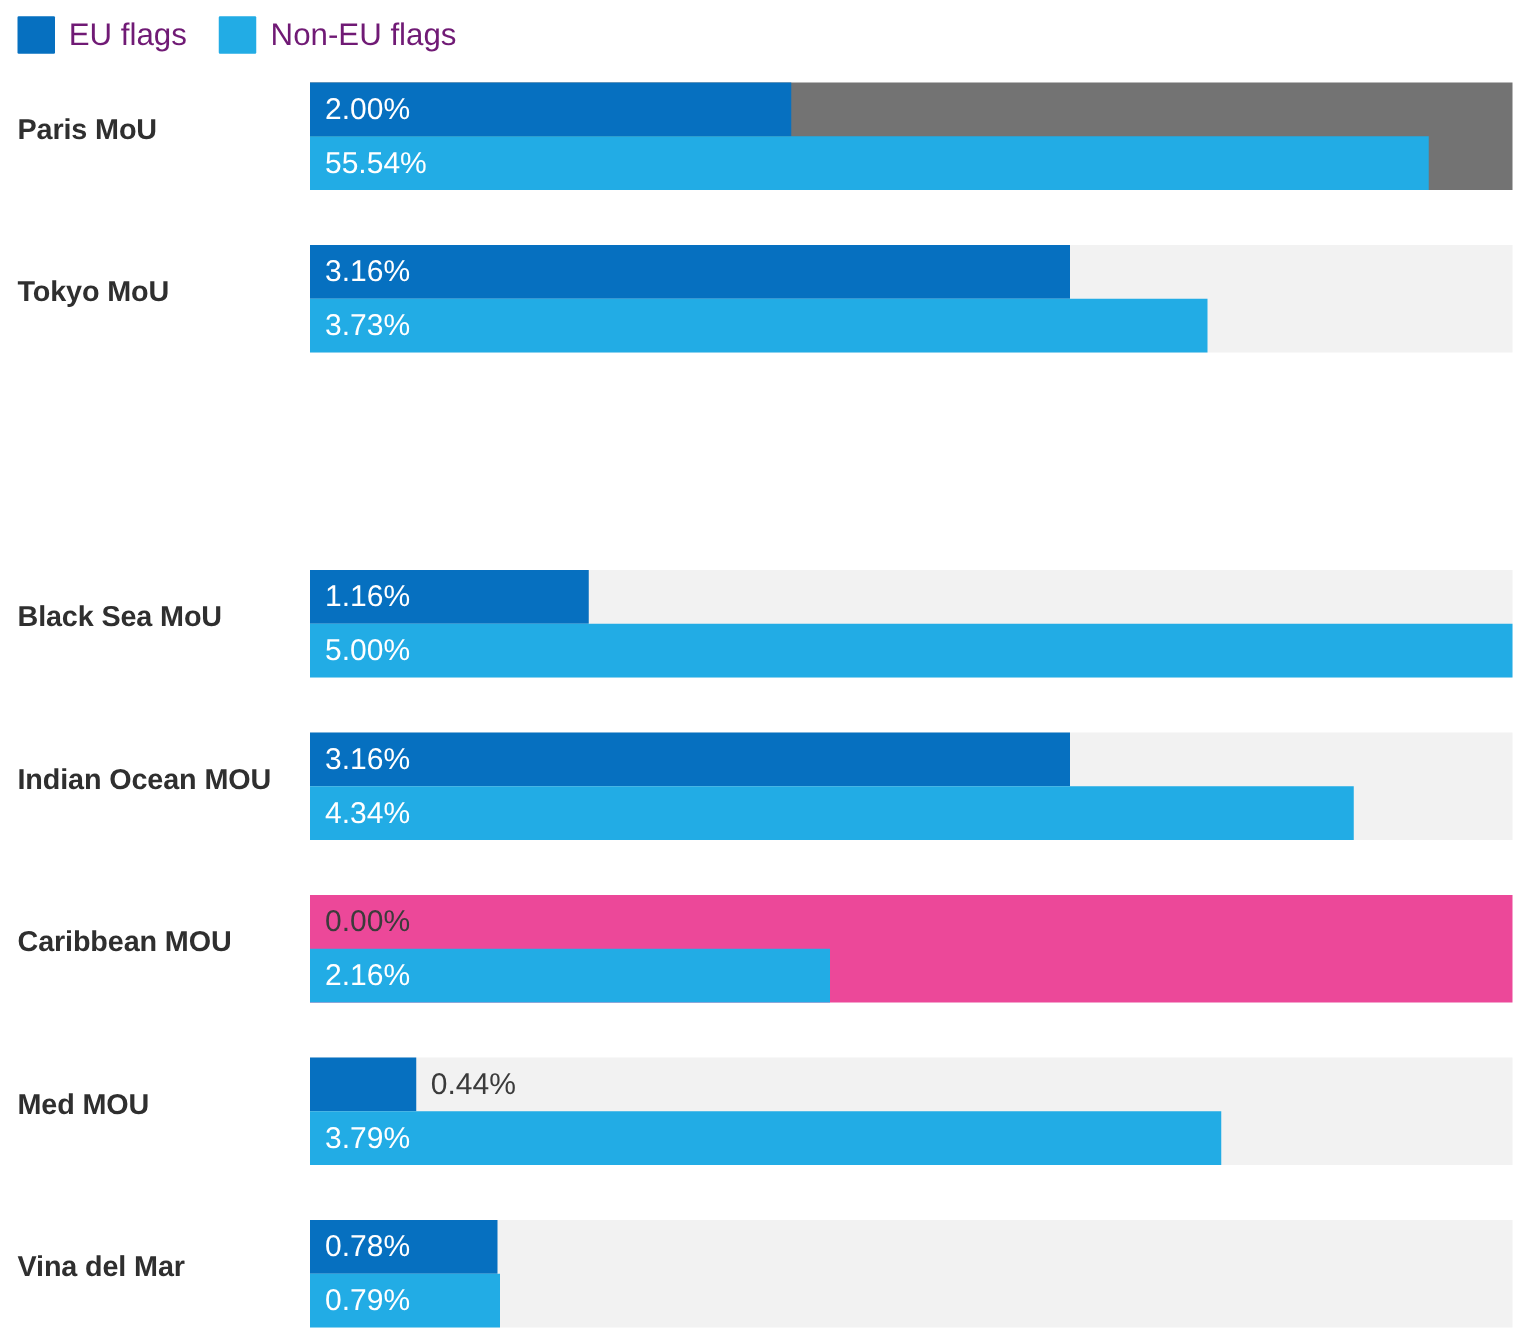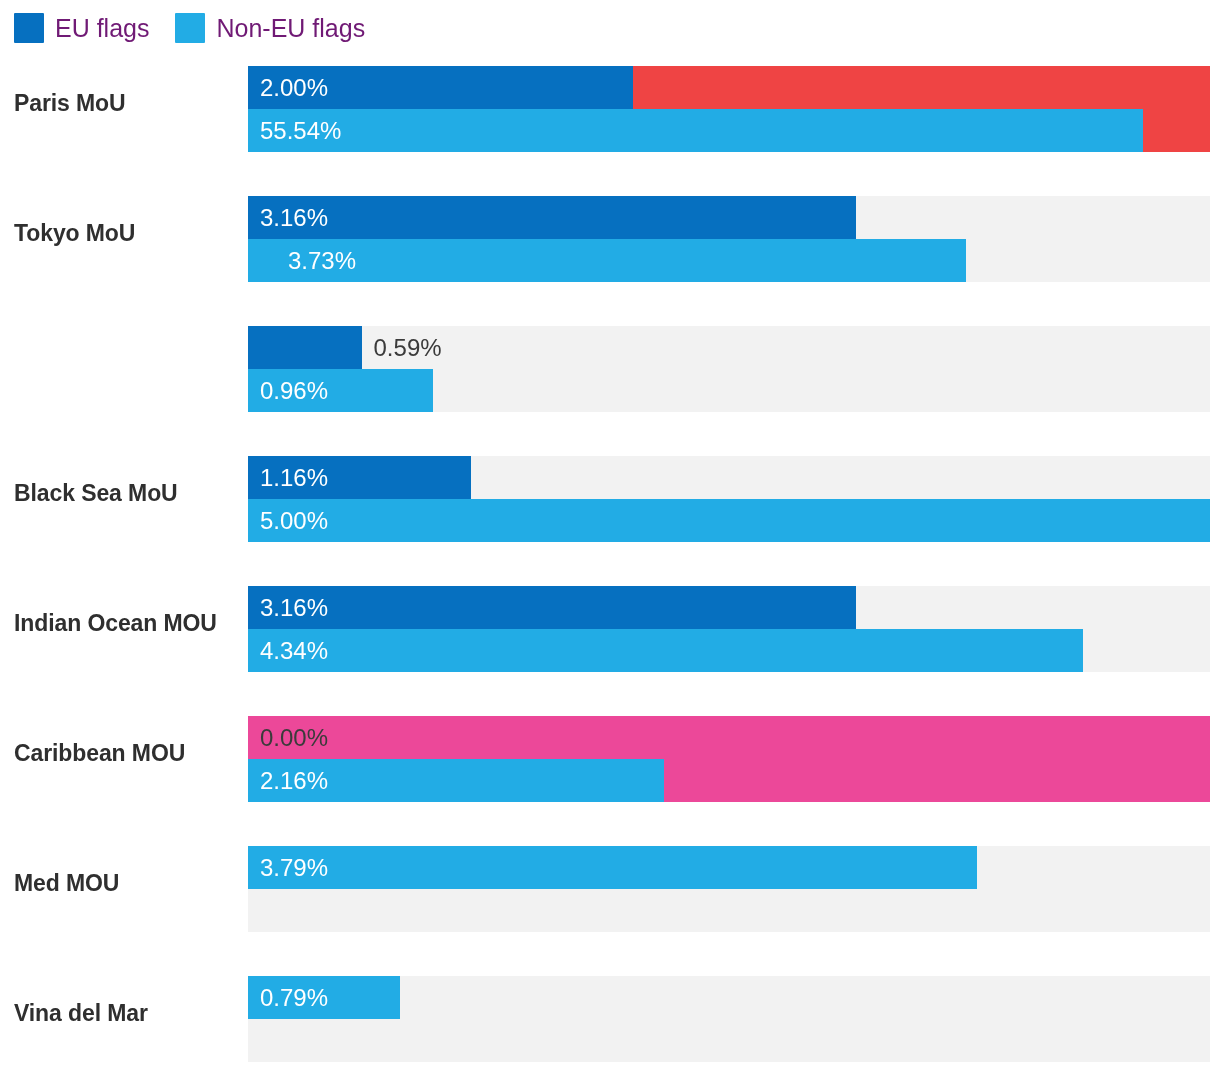--- a/index.html
+++ b/index.html
@@ -117,55 +117,45 @@
   </div>
   <div class="legend-item">
     <span class="legend-swatch" style="background: rgb(34, 172, 229);"></span>
     <span class="legend-label">Non-EU flags</span>
   </div>
 </div>
 
 <div id="rows">
     <div class="row">
       <div class="row-label">Paris MoU</div>
-      <div class="track-group" style="background: #ef4444;">
+      <div class="track-group" style="background: #737373;">
         <div class="bar-line" title="EU flags">
           <div class="bar-fill eu" style="width: 384.8px; background: rgb(6, 112, 192);"></div>
           <span class="bar-value inside" style="left: 12px;">2.00%</span>
         </div>
         <div class="bar-line" title="Non-EU flags">
           <div class="bar-fill noneu" style="width: 894.66px; background: rgb(34, 172, 229);"></div>
           <span class="bar-value inside" style="left: 12px;">55.54%</span>
         </div>
       </div>
     </div>
     <div class="row">
       <div class="row-label">Tokyo MoU</div>
       <div class="track-group" style="background: rgb(242, 242, 242);">
         <div class="bar-line" title="EU flags">
           <div class="bar-fill eu" style="width: 607.984px; background: rgb(6, 112, 192);"></div>
           <span class="bar-value inside" style="left: 12px;">3.16%</span>
         </div>
         <div class="bar-line" title="Non-EU flags">
           <div class="bar-fill noneu" style="width: 717.652px; background: rgb(34, 172, 229);"></div>
-          <span class="bar-value inside" style="left: 12px; margin-left: 28px;">3.73%</span>
-        </div>
-      </div>
-    </div>
-    <div class="row">
-      <div class="track-group" style="background: rgb(242, 242, 242);">
-        <div class="bar-line" title="EU flags">
-          <div class="bar-fill eu" style="width: 113.516px; background: rgb(6, 112, 192);"></div>
-          <span class="bar-value outside" style="left: 125.516px;">0.59%</span>
-        </div>
-        <div class="bar-line" title="Non-EU flags">
-          <div class="bar-fill noneu" style="width: 184.704px; background: rgb(34, 172, 229);"></div>
-          <span class="bar-value inside" style="left: 12px;">0.96%</span>
-        </div>
-      </div>
+          <span class="bar-value inside" style="left: 12px;">3.73%</span>
+        </div>
+      </div>
+    </div>
+    <div class="row">
     </div>
     <div class="row">
       <div class="row-label">Black Sea MoU</div>
       <div class="track-group" style="background: rgb(242, 242, 242);">
         <div class="bar-line" title="EU flags">
           <div class="bar-fill eu" style="width: 223.184px; background: rgb(6, 112, 192);"></div>
           <span class="bar-value inside" style="left: 12px;">1.16%</span>
         </div>
         <div class="bar-line" title="Non-EU flags">
           <div class="bar-fill noneu" style="width: 962px; background: rgb(34, 172, 229);"></div>
@@ -195,28 +185,36 @@
         </div>
         <div class="bar-line" title="Non-EU flags">
           <div class="bar-fill noneu" style="width: 415.584px; background: rgb(34, 172, 229);"></div>
           <span class="bar-value inside" style="left: 12px;">2.16%</span>
         </div>
       </div>
     </div>
     <div class="row">
       <div class="row-label">Med MOU</div>
       <div class="track-group" style="background: rgb(242, 242, 242);">
+        <div class="bar-line" title="EU flags">
+          <div class="bar-fill eu" style="width: 84.656px; background: rgb(6, 112, 192);"></div>
+          <span class="bar-value outside" style="left: 96.656px;">0.44%</span>
+        </div>
         <div class="bar-line" title="Non-EU flags">
           <div class="bar-fill noneu" style="width: 729.196px; background: rgb(34, 172, 229);"></div>
           <span class="bar-value inside" style="left: 12px;">3.79%</span>
         </div>
       </div>
     </div>
     <div class="row">
       <div class="row-label">Vina del Mar</div>
       <div class="track-group" style="background: rgb(242, 242, 242);">
+        <div class="bar-line" title="EU flags">
+          <div class="bar-fill eu" style="width: 150.072px; background: rgb(6, 112, 192);"></div>
+          <span class="bar-value inside" style="left: 12px;">0.78%</span>
+        </div>
         <div class="bar-line" title="Non-EU flags">
           <div class="bar-fill noneu" style="width: 151.996px; background: rgb(34, 172, 229);"></div>
           <span class="bar-value inside" style="left: 12px;">0.79%</span>
         </div>
       </div>
     </div>
   </div>
 
 </body></html>

